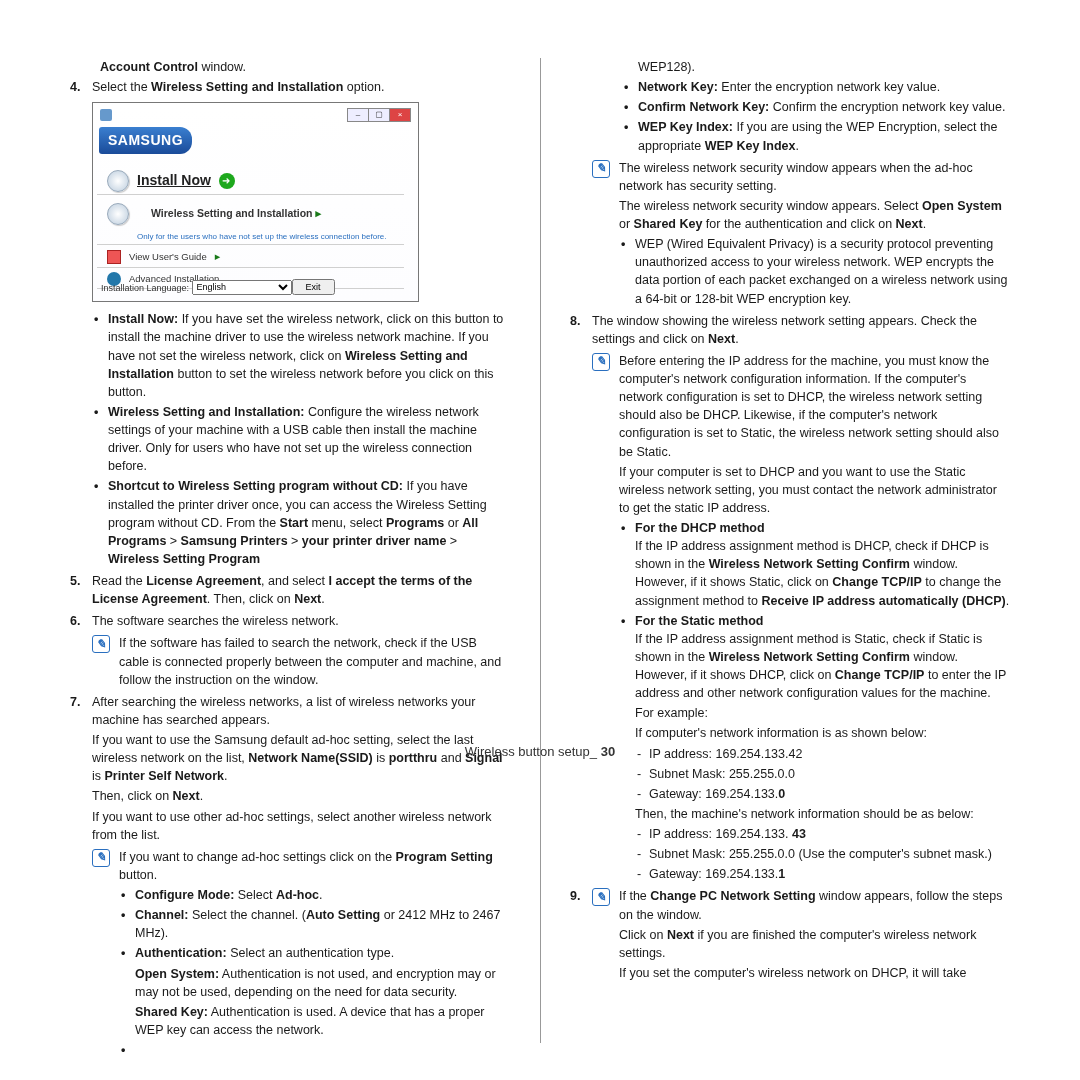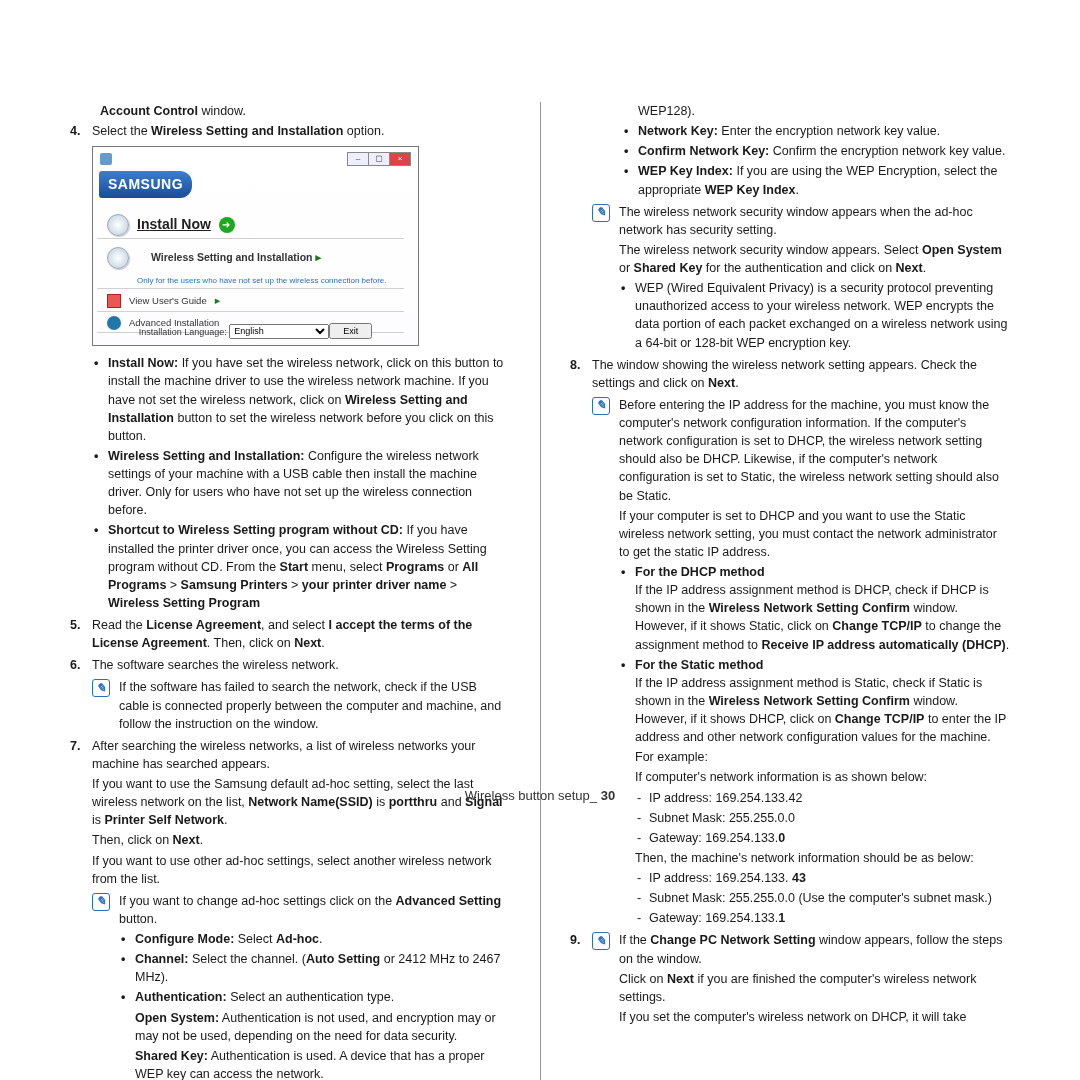--- a/index.html
+++ b/index.html
@@ -1,17 +1,17 @@
 <!DOCTYPE html>
 <html><head>
 <meta charset="utf-8">
 <style>
   * { box-sizing: border-box; margin: 0; padding: 0; }
   html, body { width: 1080px; height: 1080px; font-family: Arial, Helvetica, sans-serif; font-size: 12.5px; color: #1a1a1a; line-height: 1.45; background: #fff; }
-  .page { width: 1080px; height: 776px; padding: 58px 70px 0 70px; position: relative; margin-top: 44px; }
+  .page { width: 1080px; height: 776px; padding: 58px 70px 0 70px; position: relative; }
   .cols { display: flex; gap: 0; position: relative; }
   .col { width: 470px; }
   .col-left { padding-right: 20px; }
   .col-right { padding-left: 20px; margin-left: 20px;}
   .divider { width: 1px; background: #999; position: absolute; left: 50%; top: 0; bottom: 0; }
   strong { font-weight: bold; }
   .indent1 { padding-left: 30px; }
   .para { margin-bottom: 2px; }
   ol { list-style: none; }
   ol > li { position: relative; padding-left: 22px; margin-bottom: 4px; }
@@ -33,21 +33,21 @@
   .wbtn.close{background:#d44; color:#fff;}
   .brand { background: linear-gradient(#3a7fd0,#1a4b99); color:#fff; padding:3px 9px; font-size:14px; font-weight:bold; border-radius:3px 12px 12px 3px; display:inline-block; margin:4px 2px 12px 2px; letter-spacing:0.5px;}
   .row { display:flex; align-items:center; gap:8px; padding:4px 0 2px 10px; border-bottom:1px solid #d0d0d0; margin-right:10px;}
   .row.nob{border-bottom:none;gap:22px;}
   .circleicon { width:22px; height:22px; border-radius:50%; background: radial-gradient(#fff,#bcd); border:1px solid #9ab; box-shadow:1px 1px 1px rgba(0,0,0,0.2);}
   .install-now { font-weight:bold; font-size:14px; color:#222;text-decoration:underline;}
   .green-arrow { width:16px;height:16px;border-radius:50%;background:#1da81d; position:relative;}
   .green-arrow::after{content:"➜"; color:#fff; font-size:10px; position:absolute; left:3px; top:1px;}
   .blue-flag{color:#1a7a1a; font-size:11px;}
   .tiny{font-size:8px; color:#2a6fbf;}
-  .shot .foot{position:absolute; bottom:6px; left:8px; right:8px; display:flex; justify-content:center; align-items:center; font-size:9px;}
+  .shot .foot{position:absolute; bottom:6px; left:8px; right:8px; display:flex; justify-content:flex-start; align-items:center; font-size:9px;}
   .shot .foot select{font-size:9px; width:100px; height:15px;}
   .shot .foot button{font-size:9px; padding:1px 12px;}
   .page-foot { position:absolute; bottom:14px; left:0; right:0; text-align:center; font-size:13px; color:#333;}
   .page-foot strong{font-weight:bold;text-align:right;}
 </style>
 </head>
 <body>
 
 <div class="page">
   <div class="cols">
@@ -124,21 +124,21 @@
 
         <li>
           <span class="num">7.</span>
           <p class="para">After searching the wireless networks, a list of wireless networks your machine has searched appears.</p>
           <p class="para"><span>If you want to use the Samsung default ad-hoc setting, select the last wireless network on the list, </span><strong>Network Name(SSID)</strong><span> is </span><strong>portthru</strong><span> and </span><strong>Signal</strong><span> is </span><strong>Printer Self Network</strong><span>.</span></p>
           <p class="para"><span>Then, click on </span><strong>Next</strong><span>.</span></p>
           <p class="para">If you want to use other ad-hoc settings, select another wireless network from the list.</p>
 
           <div class="note">
             <span class="icon">✎</span>
-            <p class="para"><span>If you want to change ad-hoc settings click on the </span><strong>Advanced Setting</strong><span> button.</span></p>
+            <p class="para"><span>If you want to change ad-hoc settings click on the </span><strong>Program Setting</strong><span> button.</span></p>
             <ul class="bul">
               <li><strong>Configure Mode:</strong><span>  Select </span><strong>Ad-hoc</strong><span>.</span></li>
               <li><strong>Channel:</strong><span>  Select the channel. (</span><strong>Auto Setting</strong><span> or 2412 MHz to 2467 MHz).</span></li>
               <li><strong>Authentication:</strong><span>  Select an authentication type.</span>
                 <p class="para" style="margin-top:2px;"><strong>Open System:</strong><span>  Authentication is not used, and encryption may or may not be used, depending on the need for data security.</span></p>
                 <p class="para"><strong>Shared Key:</strong><span>  Authentication is used. A device that has a proper WEP key can access the network.</span></p>
               </li>
               <li></li>
             </ul>
           </div>

